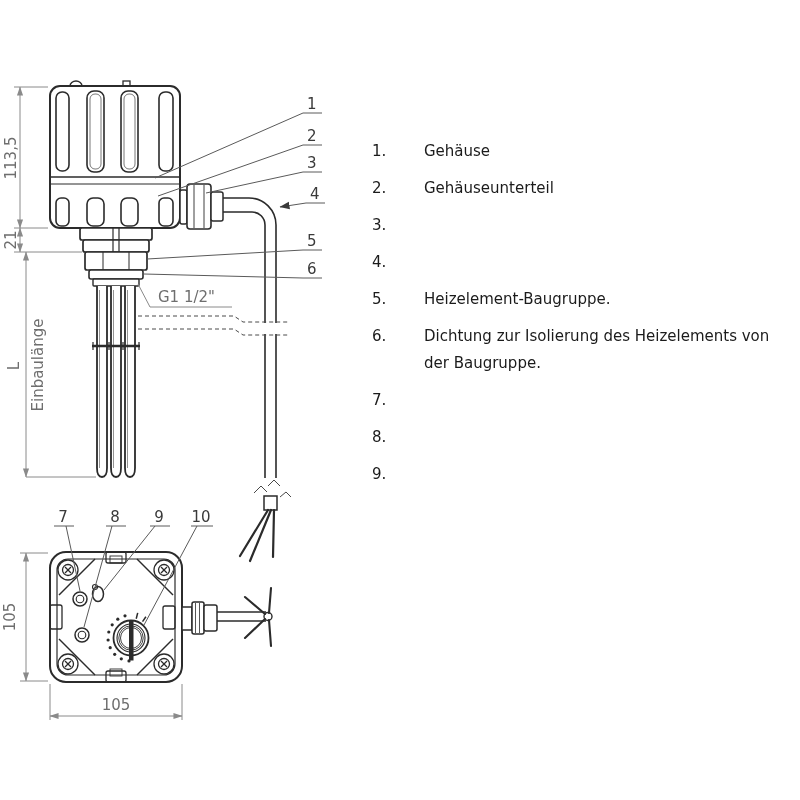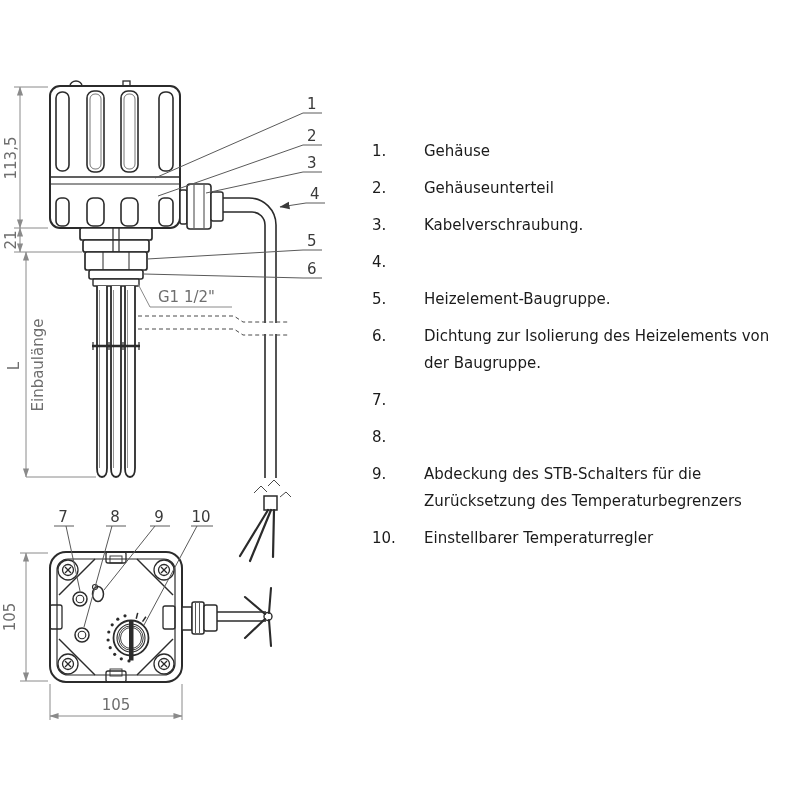--- a/index.html
+++ b/index.html
@@ -261,21 +261,20 @@
   <li class="legend-row">
     <span class="num">1.</span>
     <span class="txt">Gehäuse</span>
   </li>
   <li class="legend-row">
     <span class="num">2.</span>
     <span class="txt">Gehäuseunterteil</span>
   </li>
   <li class="legend-row">
     <span class="num">3.</span>
-    <span class="txt">Kabelverschraubung.</span>
   </li>
   <li class="legend-row">
     <span class="num">4.</span>
   </li>
   <li class="legend-row">
     <span class="num">5.</span>
     <span class="txt">Heizelement-Baugruppe.</span>
   </li>
   <li class="legend-row">
     <span class="num">6.</span>
@@ -283,22 +282,16 @@
 der Baugruppe.</span>
   </li>
   <li class="legend-row">
     <span class="num">7.</span>
   </li>
   <li class="legend-row">
     <span class="num">8.</span>
   </li>
   <li class="legend-row">
     <span class="num">9.</span>
-    <span class="txt">Abdeckung des STB-Schalters für die
-Zurücksetzung des Temperaturbegrenzers</span>
-  </li>
-  <li class="legend-row">
-    <span class="num">10.</span>
-    <span class="txt">Einstellbarer Temperaturregler</span>
   </li>
 </ul>
 
 </div>
 
 </body></html>

